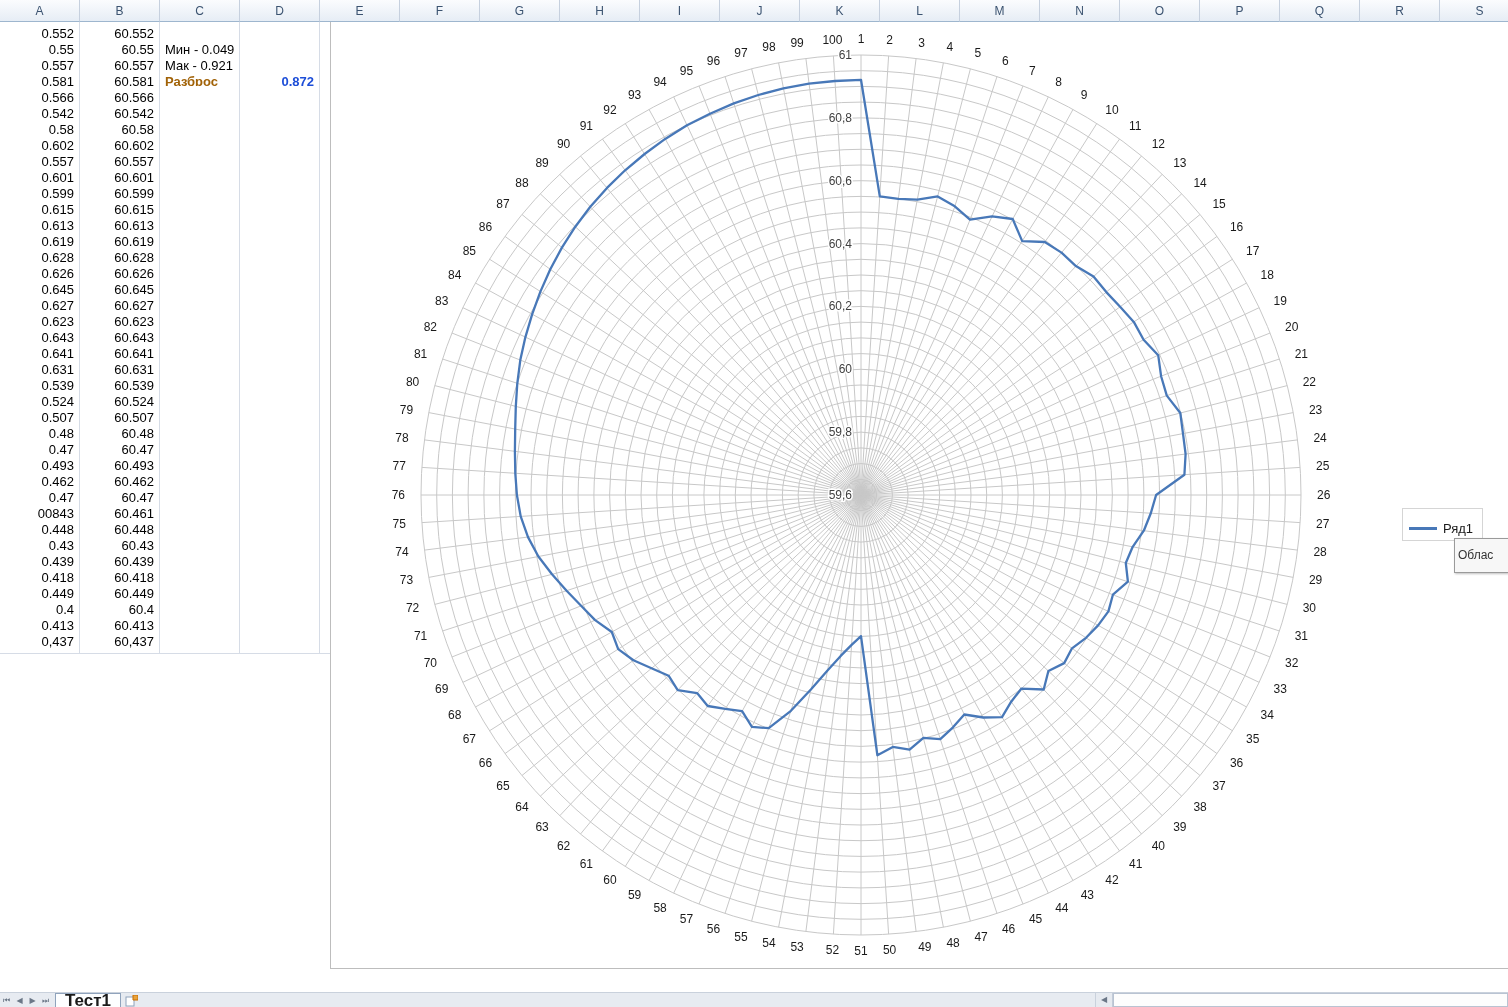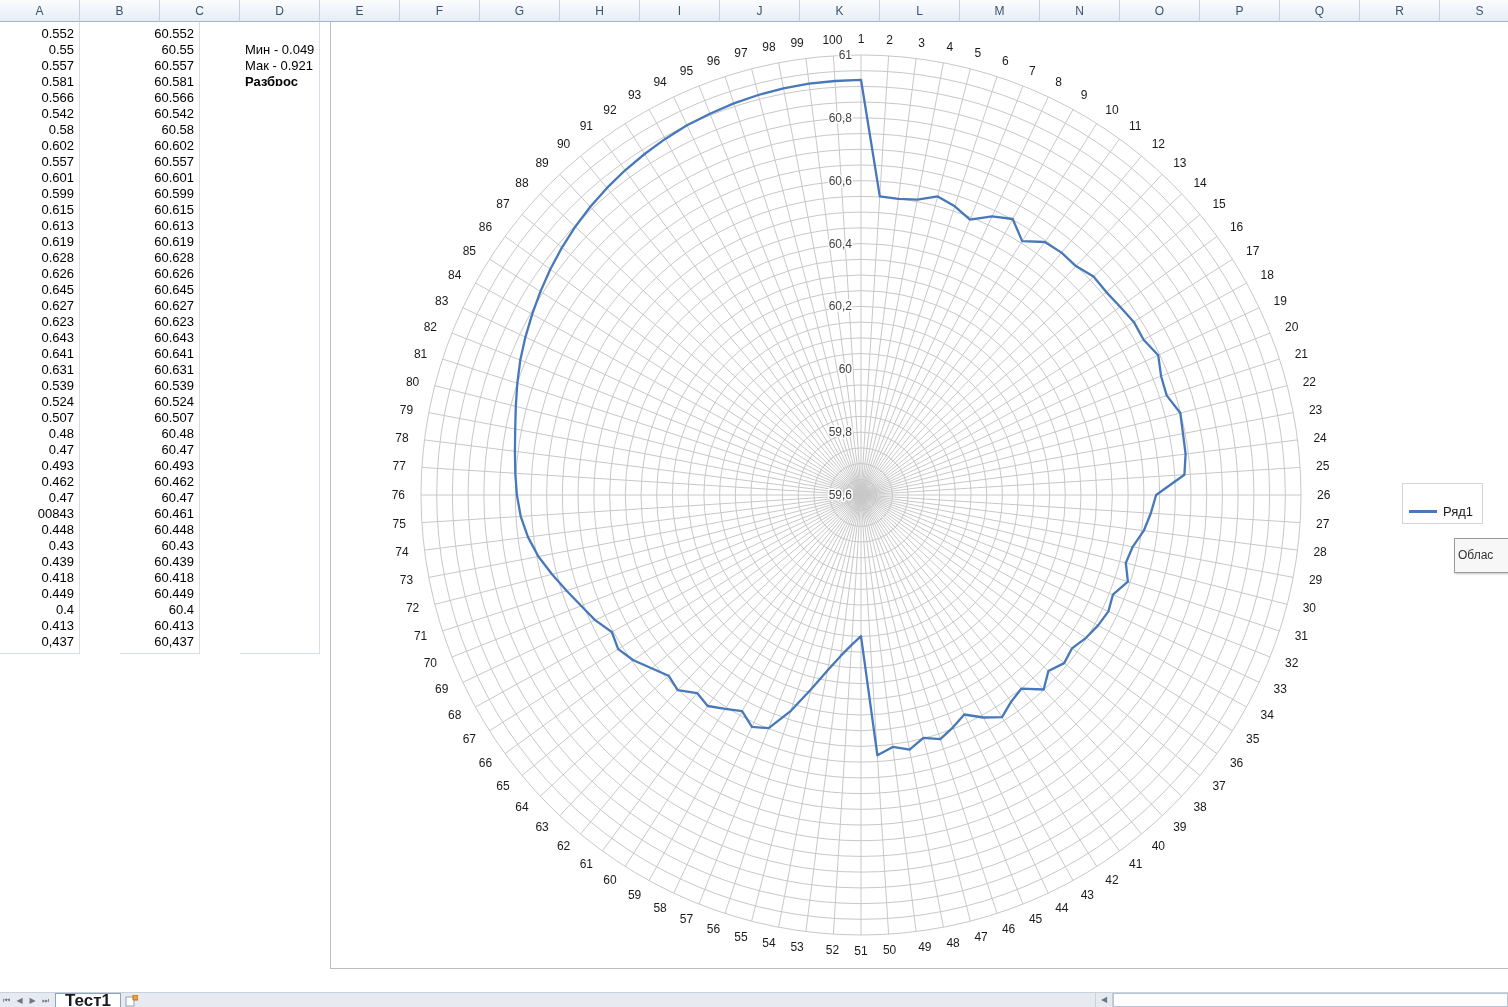--- a/index.html
+++ b/index.html
@@ -7,40 +7,40 @@
 
   
   .col-headers { position:absolute; top:0; left:0; height:22px; display:flex; z-index:3; width:1600px; }
   .col-header { width:80px; height:22px; box-sizing:border-box; flex:0 0 80px;
     border-right:1px solid #C6D0DE; border-bottom:1px solid #9EB6CE;
     background:linear-gradient(#FBFCFE,#E6EDF5); color:#3B5370; font-size:12px;
     display:flex; align-items:center; justify-content:center; }
 
   
   .grid { position:absolute; top:22px; left:0; width:331px; z-index:1; background:#fff; }
-  .grid-row { display:flex; height:16px;gap:40px; }
+  .grid-row { display:flex; height:16px; }
   .cell { box-sizing:border-box; width:80px; height:24px; flex:0 0 80px;
     border-right:1px solid #D6DCE6; border-bottom:1px solid #D6DCE6;
     font-size:13px; line-height:23px; padding:0 5px; color:#000;
     overflow:hidden; white-space:nowrap; background:#fff; }
   .cell.num { text-align:right; }
   .cell.text { text-align:left; }
   .cell.red { font-weight:bold; }
   .cell.filler { width:11px; flex:0 0 11px; border-right:none; }
 
   
   .chart-object { position:absolute; left:330px; top:22px; width:1178px; height:947px;
     background:#fff; border-left:1px solid #BDBDBD; border-bottom:1px solid #BDBDBD;
     box-sizing:border-box; z-index:2; }
   .chart-object svg { position:absolute; left:0; top:0; }
   svg text { font-family:"Liberation Sans", sans-serif; }
 
   
-  .legend { position:absolute; left:1402px; top:483px; z-index:4; display:flex; align-items:center;
-    gap:6px; background:#fff; border:1px solid #D5D5D5; padding:20px 9px 4px 6px;text-align:center; }
+  .legend { position:absolute; left:1402px; top:508px; z-index:4; display:flex; align-items:center;
+    gap:6px; background:#fff; border:1px solid #D5D5D5; padding:12px 9px 4px 6px;text-align:center; }
   .legend-line { width:28px; height:3px; display:inline-block; }
   .legend-label { font-size:13px; color:#1a1a1a; }
 
   
   .tooltip { position:absolute; right:0; top:538px; width:47px; height:17px; z-index:5;
     border:1px solid #9A9A9A; border-right:none; background:#F7F7F7; box-shadow:1px 1px 2px rgba(0,0,0,.25);
     font-size:12px; line-height:16px; padding:8px 3px; color:#333; overflow:hidden; white-space:nowrap; }
 
   
   .tab-bar { position:absolute; left:0; bottom:0; width:100%; height:14px; background:#E7EBF1;
@@ -102,21 +102,21 @@
       <div class="grid-row">
         <div class="cell num">0,557</div>
         <div class="cell num">60,557</div>
         <div class="cell text">Мак - 0,921</div>
         <div class="cell num"></div>
         <div class="cell filler"></div>
       </div>
       <div class="grid-row">
         <div class="cell num">0,581</div>
         <div class="cell num">60,581</div>
-        <div class="cell text red" style="color: #000000;">Разброс</div>
+        <div class="cell text red" style="color: #a16207;">Разброс</div>
         <div class="cell num red" style="color: #1d4ed8;">0,872</div>
         <div class="cell filler"></div>
       </div>
       <div class="grid-row">
         <div class="cell num">0,566</div>
         <div class="cell num">60,566</div>
         <div class="cell text"></div>
         <div class="cell num"></div>
         <div class="cell filler"></div>
       </div>

